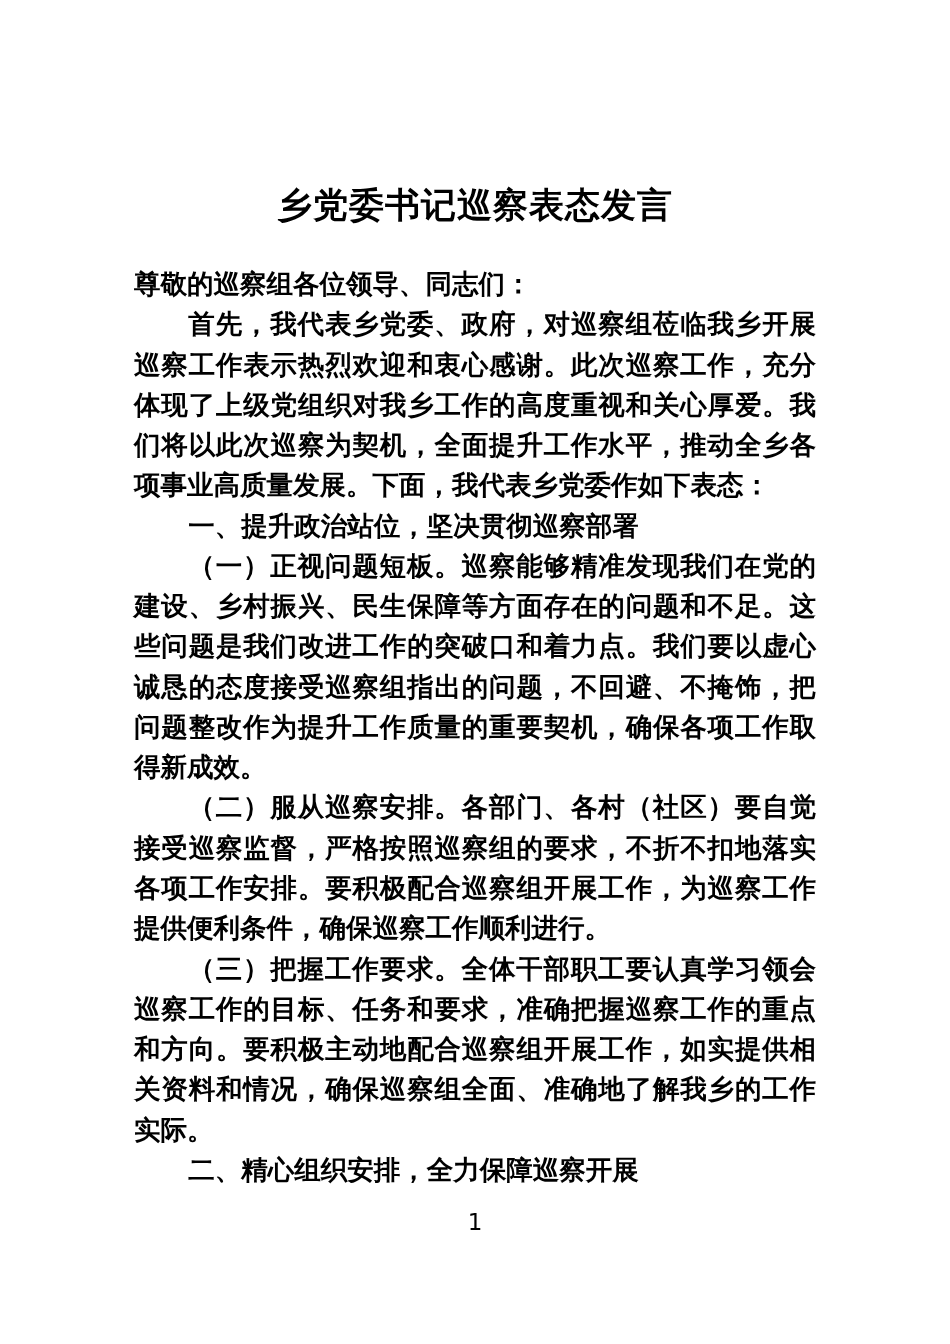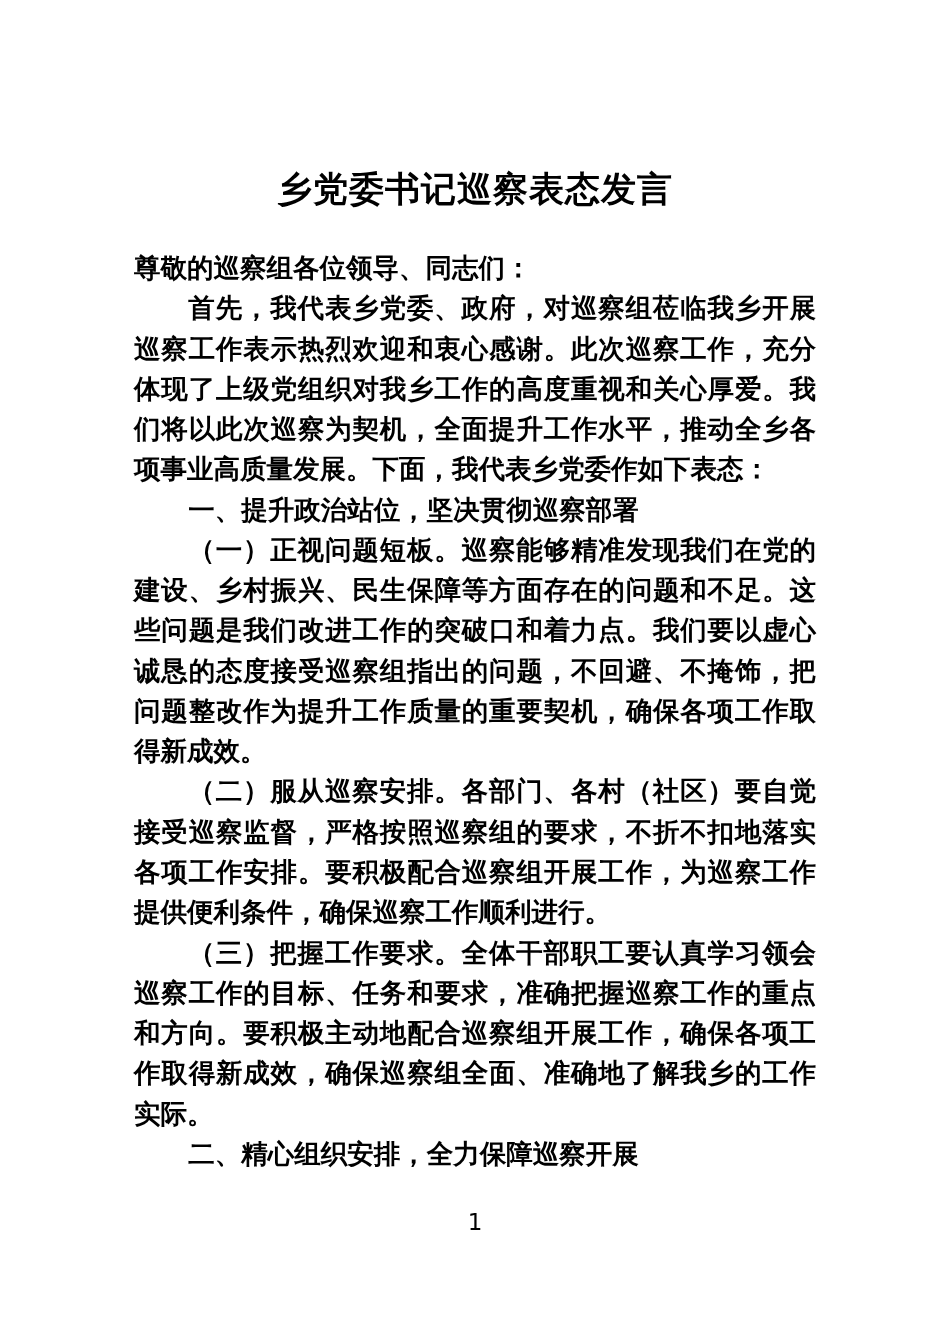--- a/index.html
+++ b/index.html
@@ -12,21 +12,21 @@
     height: 1344px;
     font-family: "DejaVu Sans", "Liberation Sans", sans-serif;
     color: #000000;
     position: relative;
     overflow: hidden;
   }
   .page {
     box-sizing: border-box;
     width: 950px;
     height: 1344px;
-    padding: 0;
+    padding: 16px;
     position: relative;
   }
   .doc-title {
     text-align: center;
     font-size: 35px;
     font-weight: bold;
     letter-spacing: 1px;
     margin: 0;
     padding-top: 168px;
     line-height: 1.2;
@@ -64,19 +64,19 @@
 <div class="page">
 
   <h1 class="doc-title">乡党委书记巡察表态发言</h1>
 
   <div class="body-block">
     <p class="para">尊敬的巡察组各位领导、同志们：</p>
     <p class="para indent">首先，我代表乡党委、政府，对巡察组莅临我乡开展巡察工作表示热烈欢迎和衷心感谢。此次巡察工作，充分体现了上级党组织对我乡工作的高度重视和关心厚爱。我们将以此次巡察为契机，全面提升工作水平，推动全乡各项事业高质量发展。下面，我代表乡党委作如下表态：</p>
     <p class="para indent">一、提升政治站位，坚决贯彻巡察部署</p>
     <p class="para indent">（一）正视问题短板。巡察能够精准发现我们在党的建设、乡村振兴、民生保障等方面存在的问题和不足。这些问题是我们改进工作的突破口和着力点。我们要以虚心诚恳的态度接受巡察组指出的问题，不回避、不掩饰，把问题整改作为提升工作质量的重要契机，确保各项工作取得新成效。</p>
     <p class="para indent">（二）服从巡察安排。各部门、各村（社区）要自觉接受巡察监督，严格按照巡察组的要求，不折不扣地落实各项工作安排。要积极配合巡察组开展工作，为巡察工作提供便利条件，确保巡察工作顺利进行。</p>
-    <p class="para indent">（三）把握工作要求。全体干部职工要认真学习领会巡察工作的目标、任务和要求，准确把握巡察工作的重点和方向。要积极主动地配合巡察组开展工作，确保各项工作取得新成效，确保巡察组全面、准确地了解我乡的工作实际。</p>
+    <p class="para indent">（三）把握工作要求。全体干部职工要认真学习领会巡察工作的目标、任务和要求，准确把握巡察工作的重点和方向。要积极主动地配合巡察组开展工作，如实提供相关资料和情况，确保巡察组全面、准确地了解我乡的工作实际。</p>
     <p class="para indent">二、精心组织安排，全力保障巡察开展</p>
   </div>
 
   <div class="page-number">1</div>
 
 </div>
 
 </body></html>

